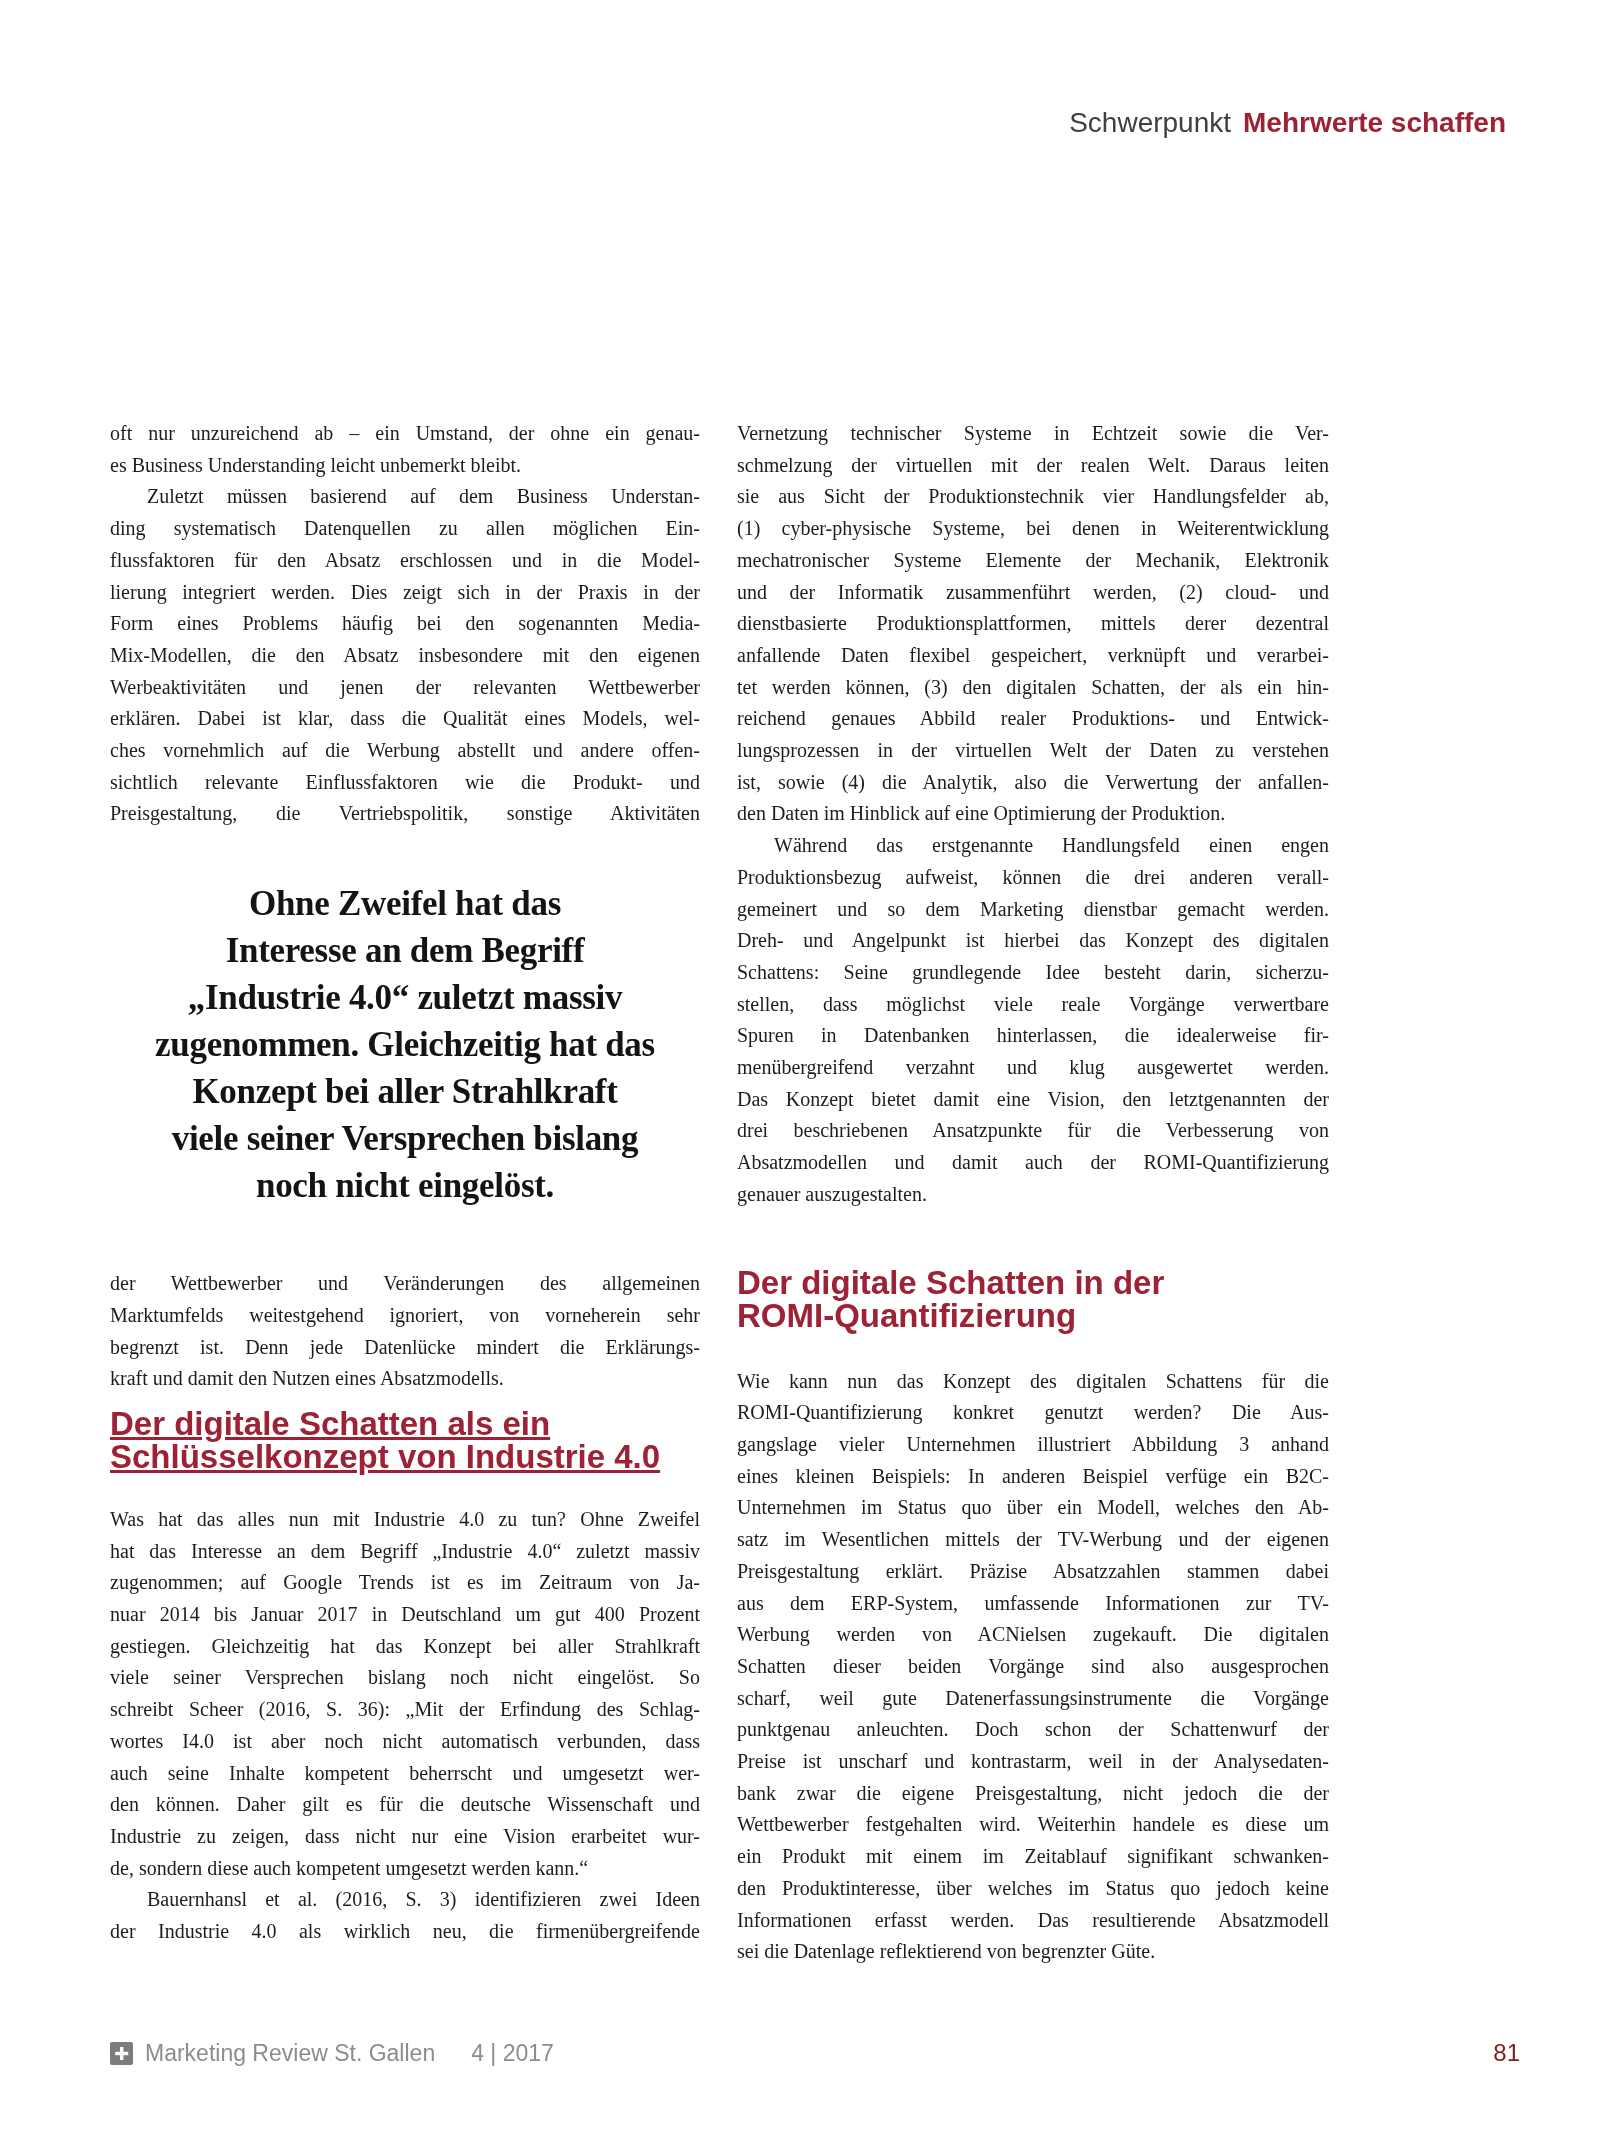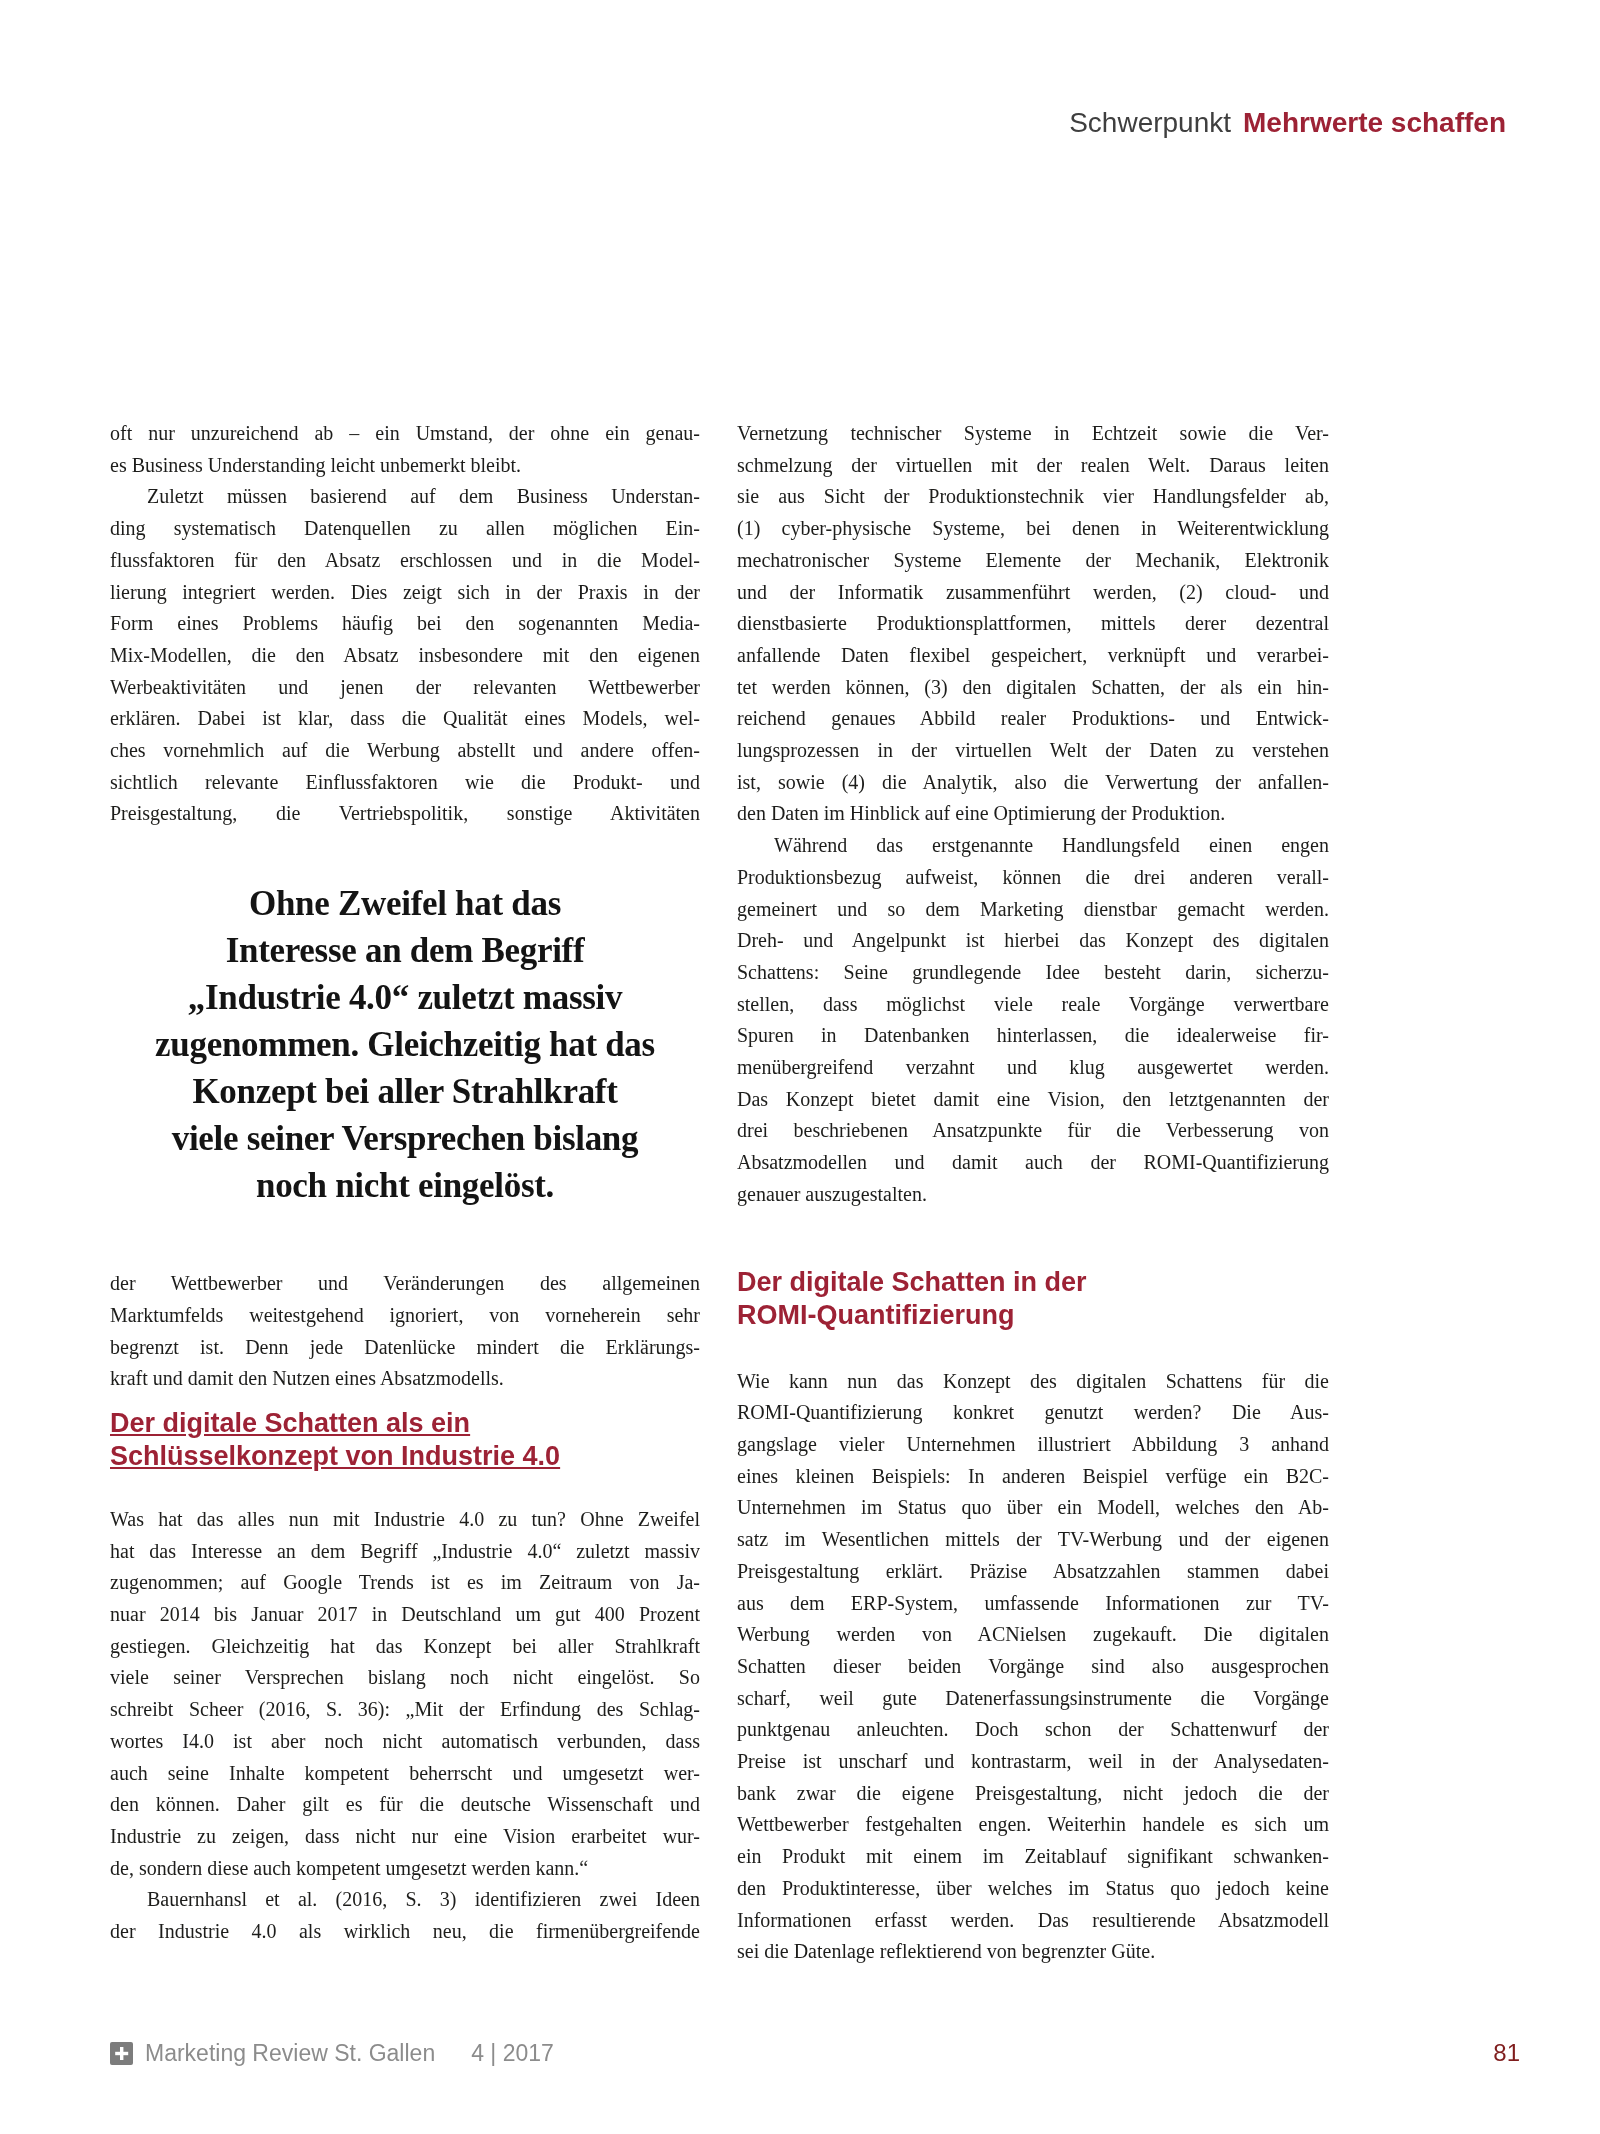--- a/index.html
+++ b/index.html
@@ -51,21 +51,21 @@
     letter-spacing: -0.3px;
     color: #141414;
   }
   .pull-quote .tline,
   .pull-quote .tline.tlast { text-align-last: center; text-indent: 0; }
 
   
   .sub-heading {
     font-family: "Liberation Sans", sans-serif;
     font-weight: 700;
-    font-size: 27px;
+    font-size: 33px;
     line-height: 33px;
     color: #9d2235;
     margin: 0;
     white-space: pre-line;
   }
 
   
   .gap-59 { margin-top: 59px; }
   .h-left  { margin-top: 12px; margin-bottom: 31px; text-decoration: underline; }
   .h-right { margin-top: 55px; margin-bottom: 34px; }
@@ -196,21 +196,21 @@
         <div class="tline">Unternehmen im Status quo über ein Modell, welches den Ab-</div>
         <div class="tline">satz im Wesentlichen mittels der TV-Werbung und der eigenen</div>
         <div class="tline">Preisgestaltung erklärt. Präzise Absatzzahlen stammen dabei</div>
         <div class="tline">aus dem ERP-System, umfassende Informationen zur TV-</div>
         <div class="tline">Werbung werden von ACNielsen zugekauft. Die digitalen</div>
         <div class="tline">Schatten dieser beiden Vorgänge sind also ausgesprochen</div>
         <div class="tline">scharf, weil gute Datenerfassungsinstrumente die Vorgänge</div>
         <div class="tline">punktgenau anleuchten. Doch schon der Schattenwurf der</div>
         <div class="tline">Preise ist unscharf und kontrastarm, weil in der Analysedaten-</div>
         <div class="tline">bank zwar die eigene Preisgestaltung, nicht jedoch die der</div>
-        <div class="tline">Wettbewerber festgehalten engen. Weiterhin handele es sich um</div>
+        <div class="tline">Wettbewerber festgehalten wird. Weiterhin handele es diese um</div>
         <div class="tline">ein Produkt mit einem im Zeitablauf signifikant schwanken-</div>
         <div class="tline">den Produktinteresse, über welches im Status quo jedoch keine</div>
         <div class="tline">Informationen erfasst werden. Das resultierende Absatzmodell</div>
         <div class="tline tlast">sei die Datenlage reflektierend von begrenzter Güte.</div>
       </div>
   </section>
 
   <footer class="page-footer">
     <div class="footer-left">
       <span class="logo">

